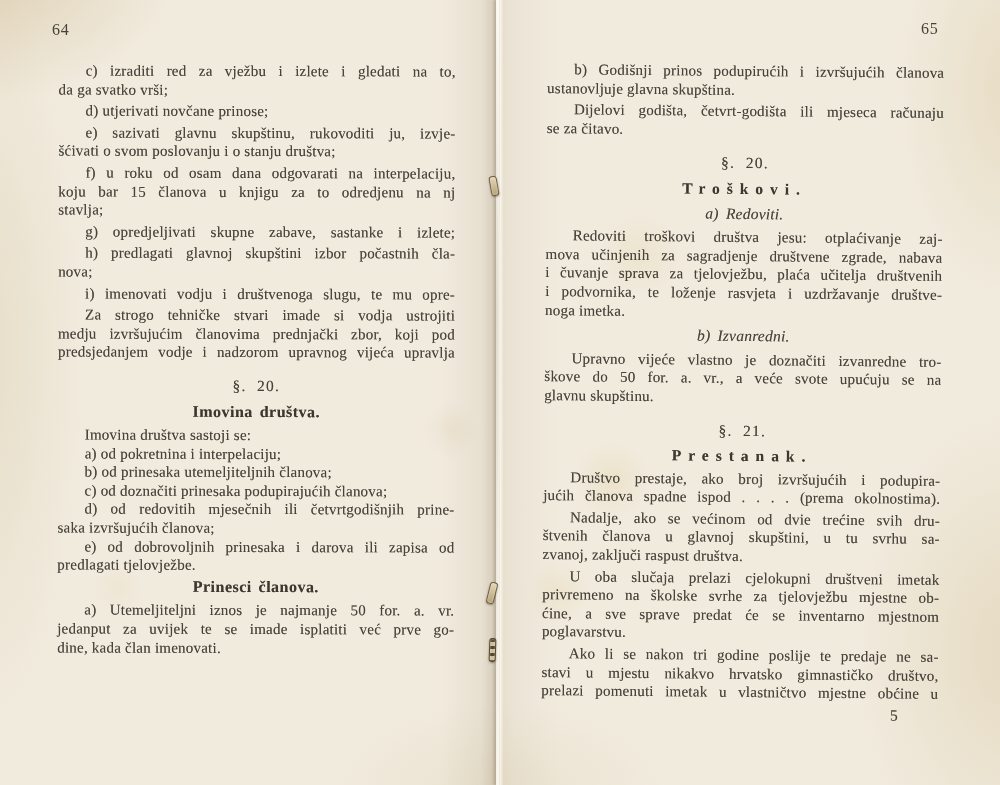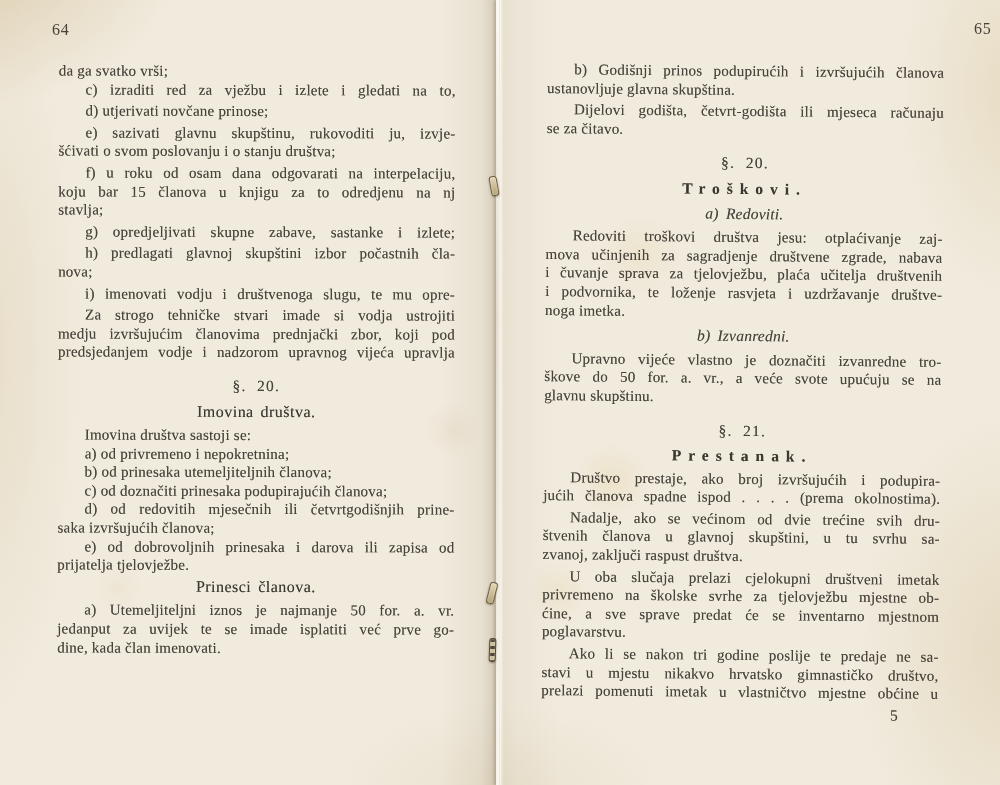--- a/index.html
+++ b/index.html
@@ -50,48 +50,48 @@
   .stitch.s3 { left:489px; top:638px; transform:rotate(2deg); height:22px; width:5px;
     background:repeating-linear-gradient(180deg,#4f4430 0 3px,#cfc09c 3px 7px); border-color:#57492f; }
 
   .page { position:absolute; top:0; font-size:15px; line-height:18.6px;
     letter-spacing:0.015em; text-shadow:0 0 0.5px rgba(71,67,58,0.55); }
   .page-left  { left:58px;  width:397px; padding-top:62px; transform:rotate(0.15deg); }
   .page-right { left:548px; width:397px; padding-top:62px; transform:rotate(0.55deg); transform-origin:50% 0; }
 
   .pagenum { position:absolute; font-size:16px; letter-spacing:0.05em; }
   .pagenum-left  { left:52px;  top:21px; }
-  .pagenum-right { left:974px; top:20px; }
+  .pagenum-right { left:921px; top:20px; }
 
   .line { min-height:18.6px; }
   .line.j { text-align:justify; text-align-last:justify; }
   .line.ind { text-indent:27px; }
   .para { margin:0 0 3px 0; }
   .section { text-align:center; font-size:15.5px; margin:15px 0 7px; letter-spacing:0.08em; word-spacing:0.35em; }
-  .title { text-align:center; font-weight:normal; font-size:16px; margin:0 0 5px; letter-spacing:0.03em; word-spacing:0.15em; color:#3c3830; }
+  .title { text-align:center; font-weight:bold; font-size:16px; margin:0 0 5px; letter-spacing:0.03em; word-spacing:0.15em; color:#3c3830; }
   .title_spaced { text-align:center; font-weight:bold; font-size:15.5px; margin:2px 0 4px; letter-spacing:0.45em; color:#3c3830; }
   .subtitle_italic { text-align:center; font-style:italic; font-size:15.5px; margin:6px 0 5px; word-spacing:0.2em; }
   .signature { text-align:right; padding-right:40px; font-size:15.5px; margin-top:0px; }
 </style>
 </head>
 <body>
 
 <div class="gutter"></div>
 <div class="crease"></div>
 <span class="stitch s1"></span>
 <span class="stitch s2"></span>
 <span class="stitch s3"></span>
 
 <div class="pagenum pagenum-left">64</div>
 <div class="pagenum pagenum-right">65</div>
 
 <div class="page page-left">
     <div class="para">
+      <div class="line j ind">c) izraditi red za vježbu i izlete i gledati na to,</div>
       <div class="line">da ga svatko vrši;</div>
-      <div class="line j ind">c) izraditi red za vježbu i izlete i gledati na to,</div>
     </div>
     <div class="para">
       <div class="line ind">d) utjerivati novčane prinose;</div>
     </div>
     <div class="para">
       <div class="line j ind">e) sazivati glavnu skupštinu, rukovoditi ju, izvje-</div>
       <div class="line">šćivati o svom poslovanju i o stanju društva;</div>
     </div>
     <div class="para">
       <div class="line j ind">f) u roku od osam dana odgovarati na interpelaciju,</div>
@@ -110,27 +110,27 @@
     </div>
     <div class="para">
       <div class="line j ind">Za strogo tehničke stvari imade si vodja ustrojiti</div>
       <div class="line j">medju izvršujućim članovima prednjački zbor, koji pod</div>
       <div class="line j">predsjedanjem vodje i nadzorom upravnog vijeća upravlja</div>
     </div>
     <div class="section">§. 20.</div>
     <div class="title">Imovina društva.</div>
     <div class="para">
       <div class="line ind">Imovina društva sastoji se:</div>
-      <div class="line ind">a) od privremeno i nepokretnina;</div>
+      <div class="line ind">a) od pokretnina i interpelaciju;</div>
       <div class="line ind">b) od prinesaka utemeljiteljnih članova;</div>
       <div class="line ind">c) od doznačiti prinesaka podupirajućih članova;</div>
       <div class="line j ind">d) od redovitih mjesečnih ili četvrtgodišnjih prine-</div>
       <div class="line">saka izvršujućih članova;</div>
       <div class="line j ind">e) od dobrovoljnih prinesaka i darova ili zapisa od</div>
-      <div class="line">prijatelja tjelovježbe.</div>
+      <div class="line">predlagati tjelovježbe.</div>
     </div>
     <div class="title">Prinesci članova.</div>
     <div class="para">
       <div class="line j ind">a) Utemeljiteljni iznos je najmanje 50 for. a. vr.</div>
       <div class="line j">jedanput za uvijek te se imade isplatiti već prve go-</div>
       <div class="line">dine, kada član imenovati.</div>
     </div>
   </div>
 
 <div class="page page-right">

